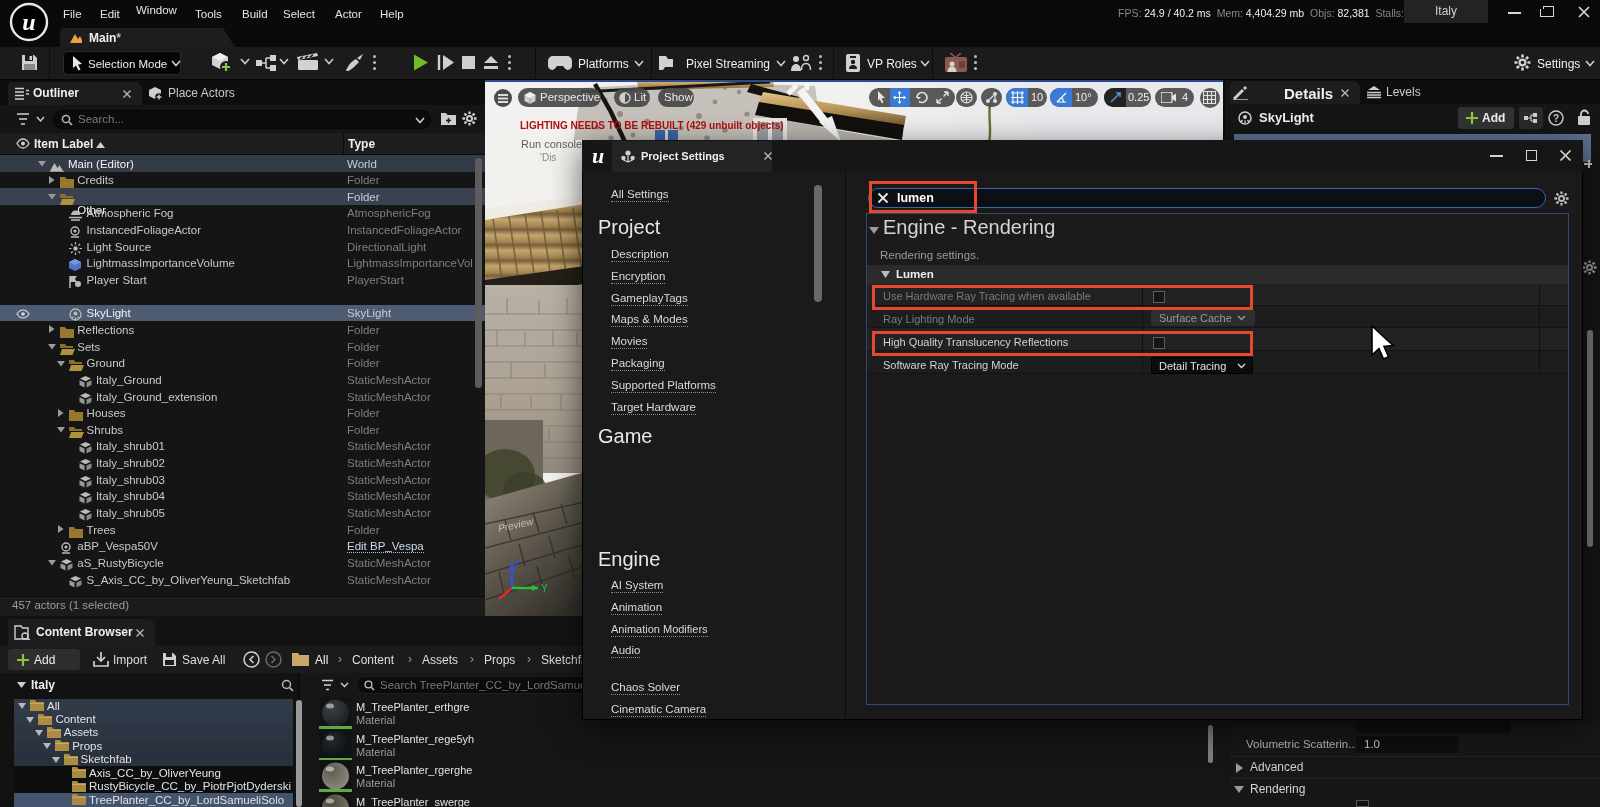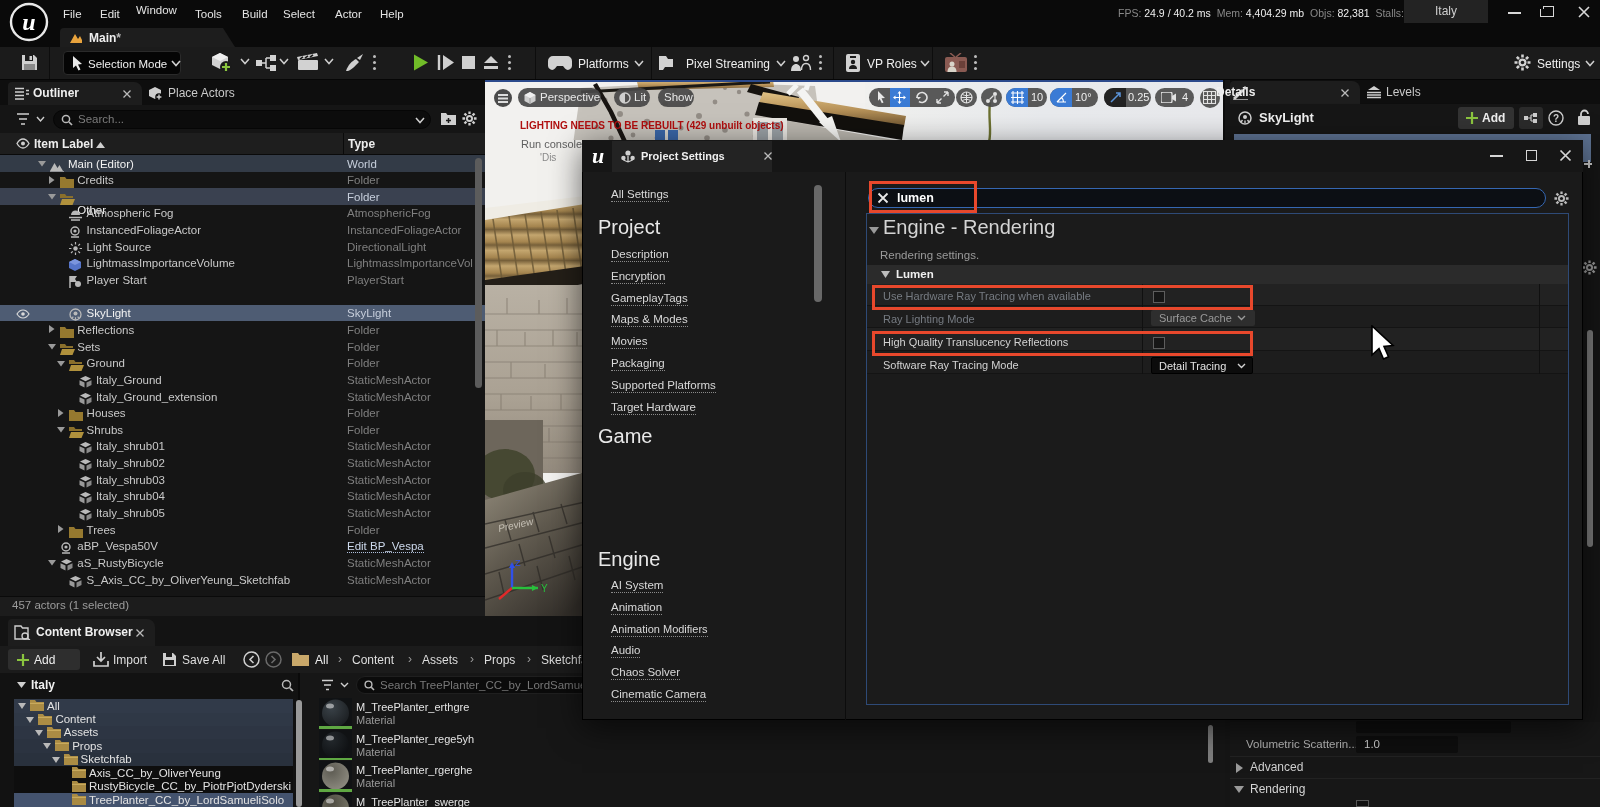--- a/index.html
+++ b/index.html
@@ -900,21 +900,21 @@
 <div class="abs" style="left:296px;top:700px;width:6px;height:107px;background:#9a9a9a;border-radius:3px;"></div>
 
 <div class="abs" id="details" style="left:1225px;top:80px;width:375px;height:727px;background:#151515;"></div>
 <div class="abs" style="left:1230px;top:80px;width:370px;height:24px;background:#0e0e0e;"></div>
 <div class="abs" style="left:1230px;top:81px;width:130px;height:23px;background:#1d1d1d;border-radius:4px 8px 0 0;"></div>
 <svg class="abs" style="left:1233px;top:85px;" width="15" height="15" viewBox="0 0 15 15">
       <path d="M0 13 L9 4 L11 6 L2 15 Z" fill="#cfcfcf"></path>
       <path d="M10 3 L12 1 L14 3 L12 5 Z" fill="#cfcfcf"></path>
       <path d="M0 15 h15" stroke="#cfcfcf" stroke-width="1.4"></path>
     </svg>
-<div class="abs txt" style="left:1184px;top:85px;font-size:12px;color:#efefef;font-weight:bold;padding-left:32px;">Details</div>
+<div class="abs txt" style="left:1252px;top:85px;font-size:15px;color:#efefef;font-weight:bold;padding-left:32px;">Details</div>
 <svg class="abs" style="left:1340px;top:88px;" width="10" height="10" viewBox="0 0 10 10">
       <path d="M1.5 1.5 L8.5 8.5 M8.5 1.5 L1.5 8.5" stroke="#bbb" stroke-width="1.3"></path>
     </svg>
 <svg class="abs" style="left:1366px;top:85px;" width="16" height="14" viewBox="0 0 16 14">
       <path d="M2 5 L8 1 L14 5" fill="#cfcfcf"></path>
       <path d="M1 7.5 h14 M1 10 h14 M1 12.5 h14" stroke="#cfcfcf" stroke-width="1.3"></path>
     </svg>
 <div class="abs txt" style="left:1386px;top:85px;font-size:12px;color:#c9c9c9;">Levels</div>
 
 <div class="abs" style="left:1230px;top:104px;width:370px;height:30px;background:#161616;"></div>
@@ -1013,21 +1013,21 @@
       <div class="txt" style="height:21.8px;font-size:11.5px;color:#d9d9d9;"><span style="border-bottom:1px dotted #8a8a8a;padding-bottom:1px;">Supported Platforms</span></div>
       <div class="txt" style="height:21.8px;font-size:11.5px;color:#d9d9d9;"><span style="border-bottom:1px dotted #8a8a8a;padding-bottom:1px;">Target Hardware</span></div>
     </div>
 <div class="abs txt" style="left:598px;top:425px;font-size:20px;color:#e8e8e8;">Game</div>
 <div class="abs txt" style="left:598px;top:548px;font-size:20px;color:#e8e8e8;">Engine</div>
 <div id="nav3" class="abs" style="left:611px;top:579px;">
       <div class="txt" style="height:21.8px;font-size:11.5px;color:#d9d9d9;"><span style="border-bottom:1px dotted #8a8a8a;padding-bottom:1px;">AI System</span></div>
       <div class="txt" style="height:21.8px;font-size:11.5px;color:#d9d9d9;"><span style="border-bottom:1px dotted #8a8a8a;padding-bottom:1px;">Animation</span></div>
       <div class="txt" style="height:21.8px;font-size:11px;color:#d9d9d9;text-align:center;"><span style="border-bottom:1px dotted #8a8a8a;padding-bottom:1px;">Animation Modifiers</span></div>
       <div class="txt" style="height:21.8px;font-size:11.5px;color:#d9d9d9;"><span style="border-bottom:1px dotted #8a8a8a;padding-bottom:1px;">Audio</span></div>
-      <div class="txt" style="height:21.8px;font-size:11.5px;color:#d9d9d9;"><span style="border-bottom:1px dotted #8a8a8a;padding-bottom:1px;">Chaos Solver</span></div>
+      <div class="txt" style="height:21.8px;font-size:11.5px;color:#d9d9d9;margin-top:15px;"><span style="border-bottom:1px dotted #8a8a8a;padding-bottom:1px;">Chaos Solver</span></div>
       <div class="txt" style="height:21.8px;font-size:11.5px;color:#d9d9d9;"><span style="border-bottom:1px dotted #8a8a8a;padding-bottom:1px;">Cinematic Camera</span></div>
     </div>
 
 <div class="abs" style="left:814px;top:185px;width:8px;height:117px;background:#686868;border-radius:4px;"></div>
 
 <div class="abs" style="left:845px;top:172px;width:1px;height:549px;background:#0c0c0c;"></div>
 
 <div class="abs" style="left:868px;top:188px;width:678px;height:20px;background:#0c0f14;border:1.5px solid #3567b2;border-radius:10px;"></div>
 <svg class="abs" style="left:877px;top:192px;" width="12" height="12" viewBox="0 0 12 12">
       <path d="M1.5 1.5 L10.5 10.5 M10.5 1.5 L1.5 10.5" stroke="#e8e8e8" stroke-width="1.8"></path>

